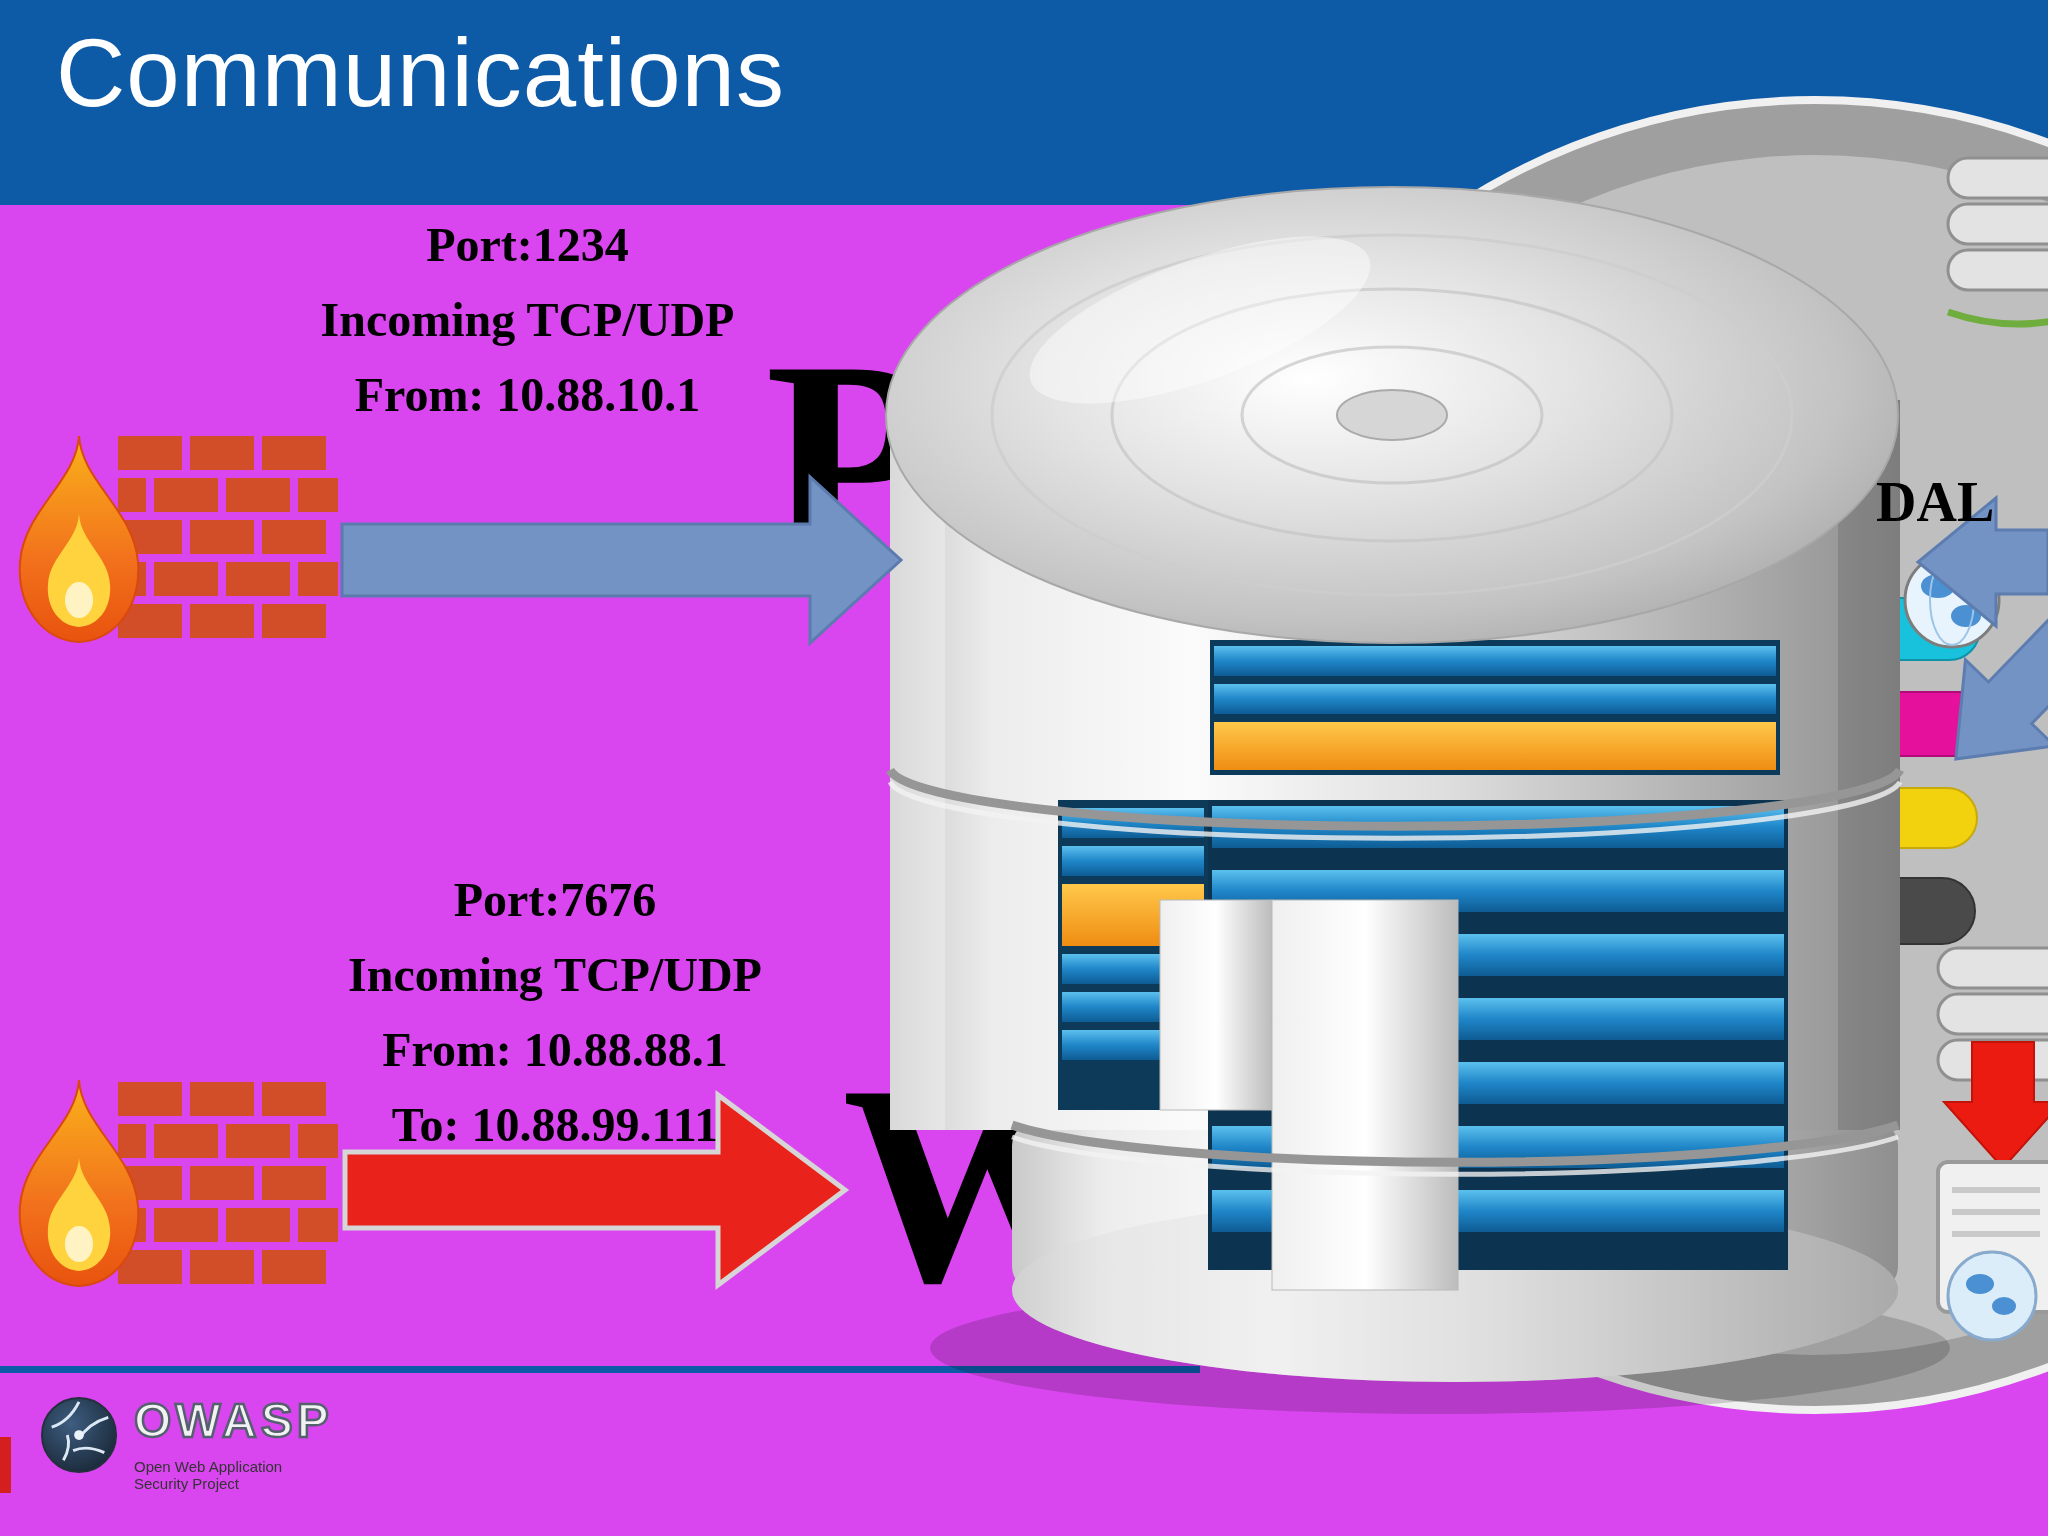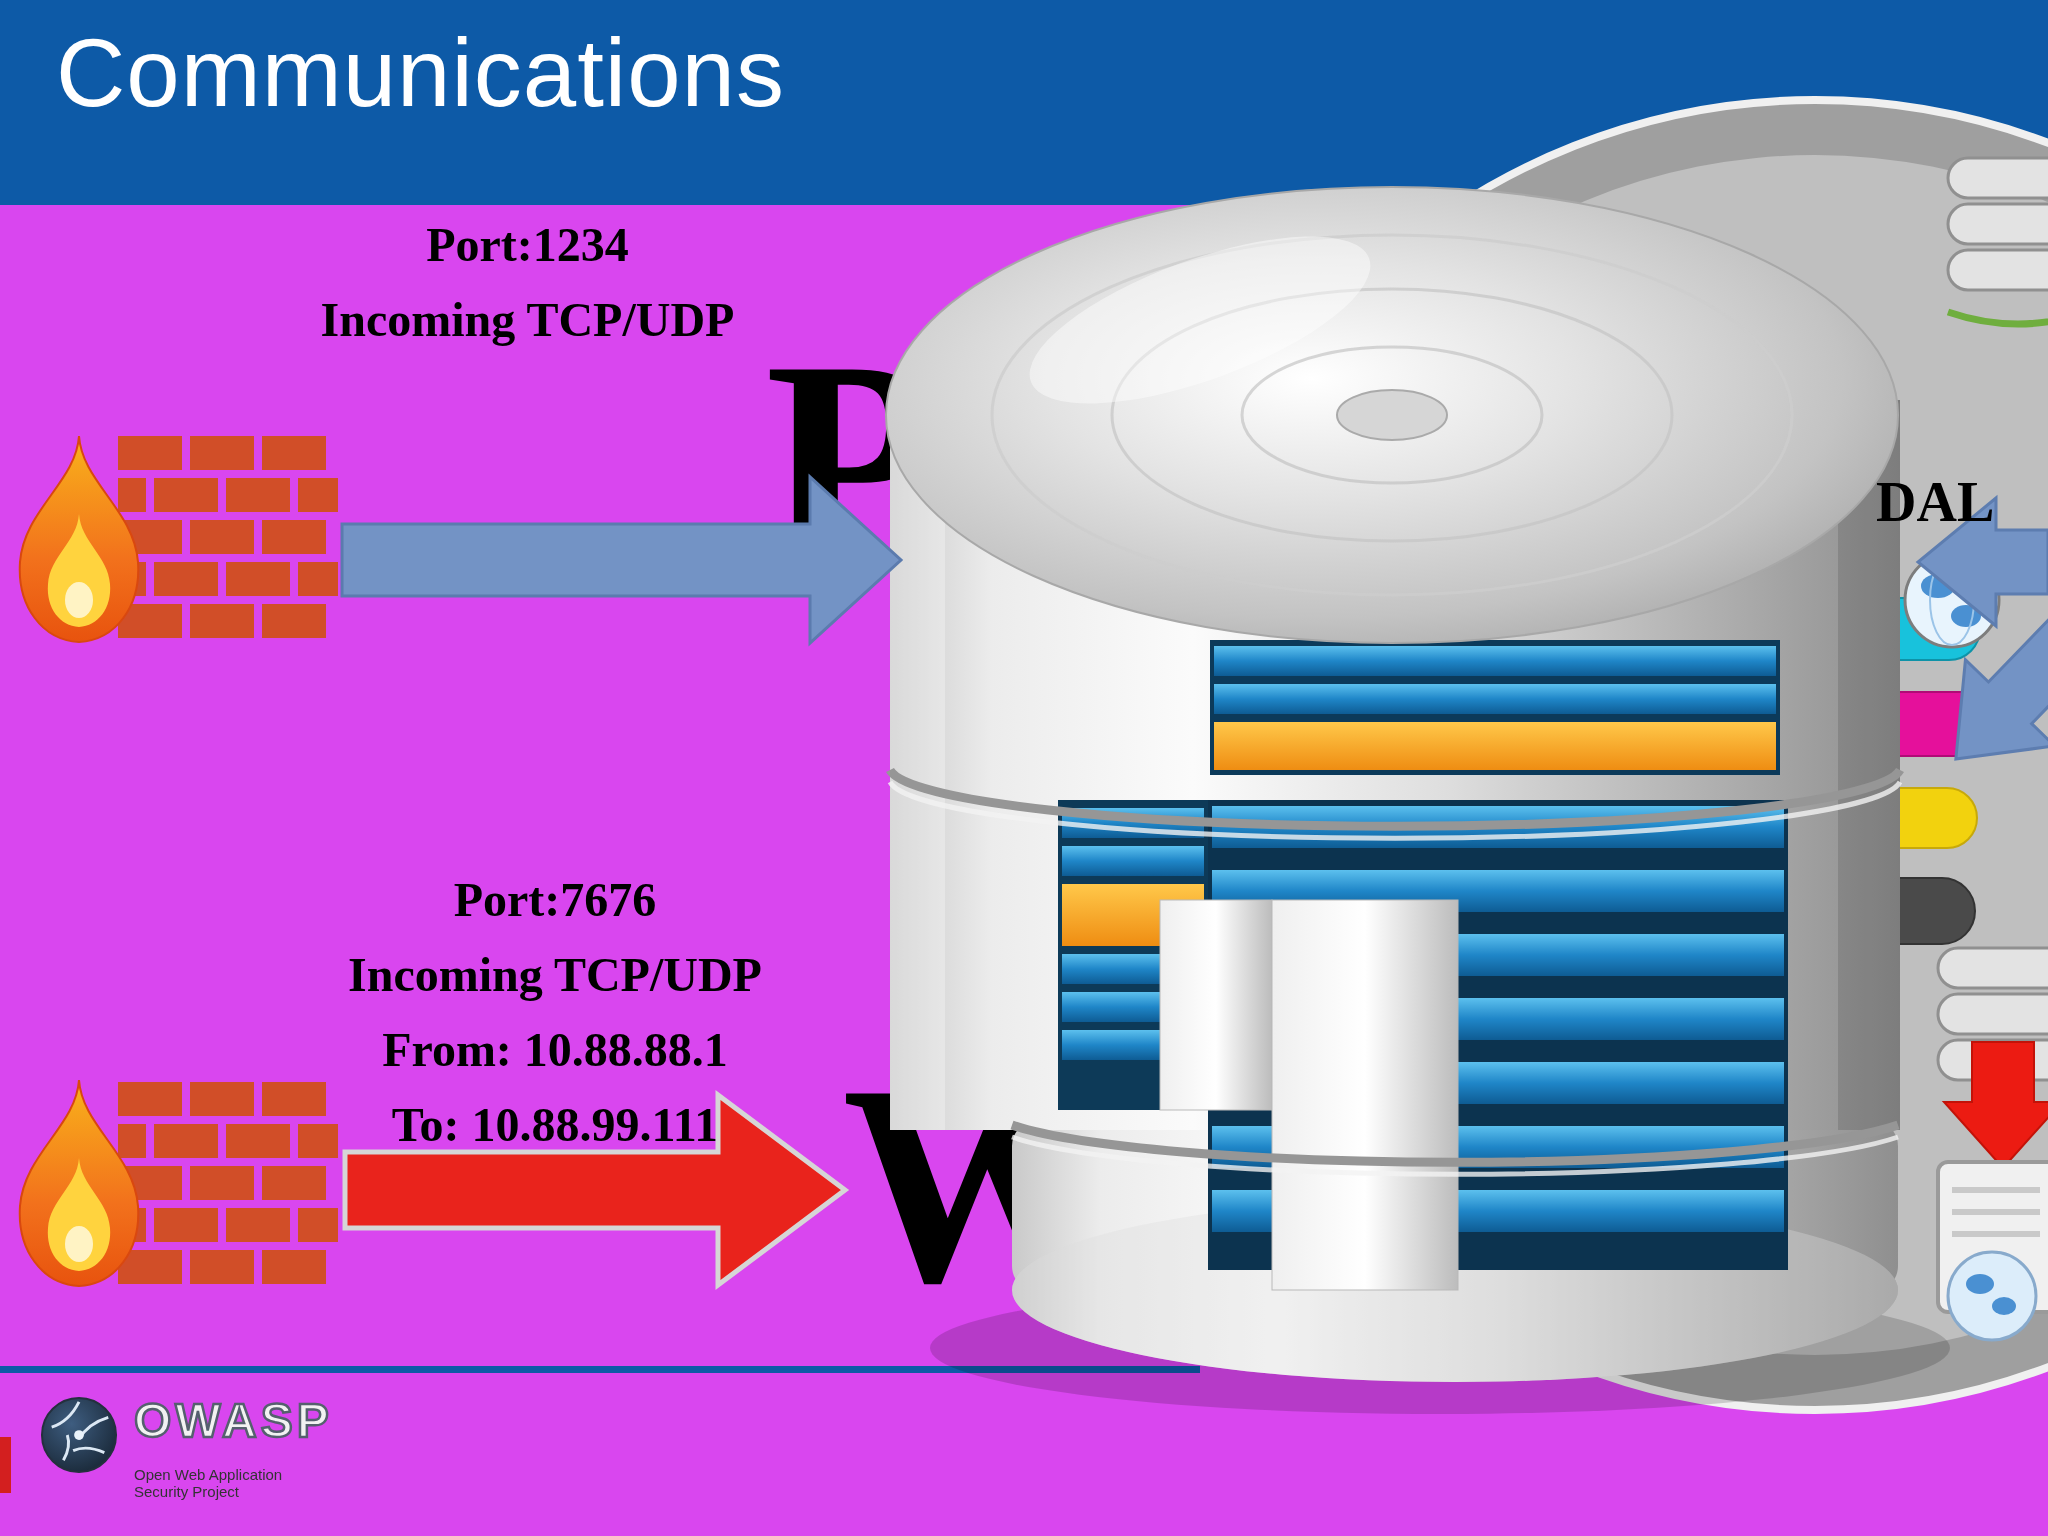--- a/index.html
+++ b/index.html
@@ -34,36 +34,37 @@
   
   #gfx{position:absolute;left:0;top:0;width:2048px;height:1536px;z-index:3;pointer-events:none;}
 
   
   .footer{position:absolute;z-index:2;left:40px;top:1396px;display:flex;gap:16px;
           align-items:flex-start;font-family:"Liberation Sans",sans-serif;}
   .logo-mark{width:78px;height:78px;flex:0 0 auto;}
   .logo-col{display:flex;flex-direction:column;}
   .logo-word{font-size:48px;line-height:50px;font-weight:700;letter-spacing:4px;
              color:#f2f2f2;-webkit-text-stroke:2.5px #55606e;}
-  .logo-tagline{font-size:15px;line-height:17px;color:#333;margin-top:20px;}
+  .logo-tagline{font-size:15px;line-height:17px;color:#333;margin-top:12px;}
 </style>
 </head>
 <body>
 
 <div class="slide">
 
   <div class="header"></div>
   <div class="title">Communications</div>
 
   <div class="divider"></div>
   <div class="red-tab"></div>
 
   <div id="rule-top" class="rule-block">
     <div>Port:1234</div>
     <div>Incoming TCP/UDP</div>
+    <div>From: 10.88.10.1</div>
   </div>
 
   <div id="rule-bottom" class="rule-block">
     <div>Port:7676</div>
     <div>Incoming TCP/UDP</div>
     <div>From: 10.88.88.1</div>
     <div>To: 10.88.99.111</div>
   </div>
 
   <div id="letter-p" class="big-letter">P</div>

